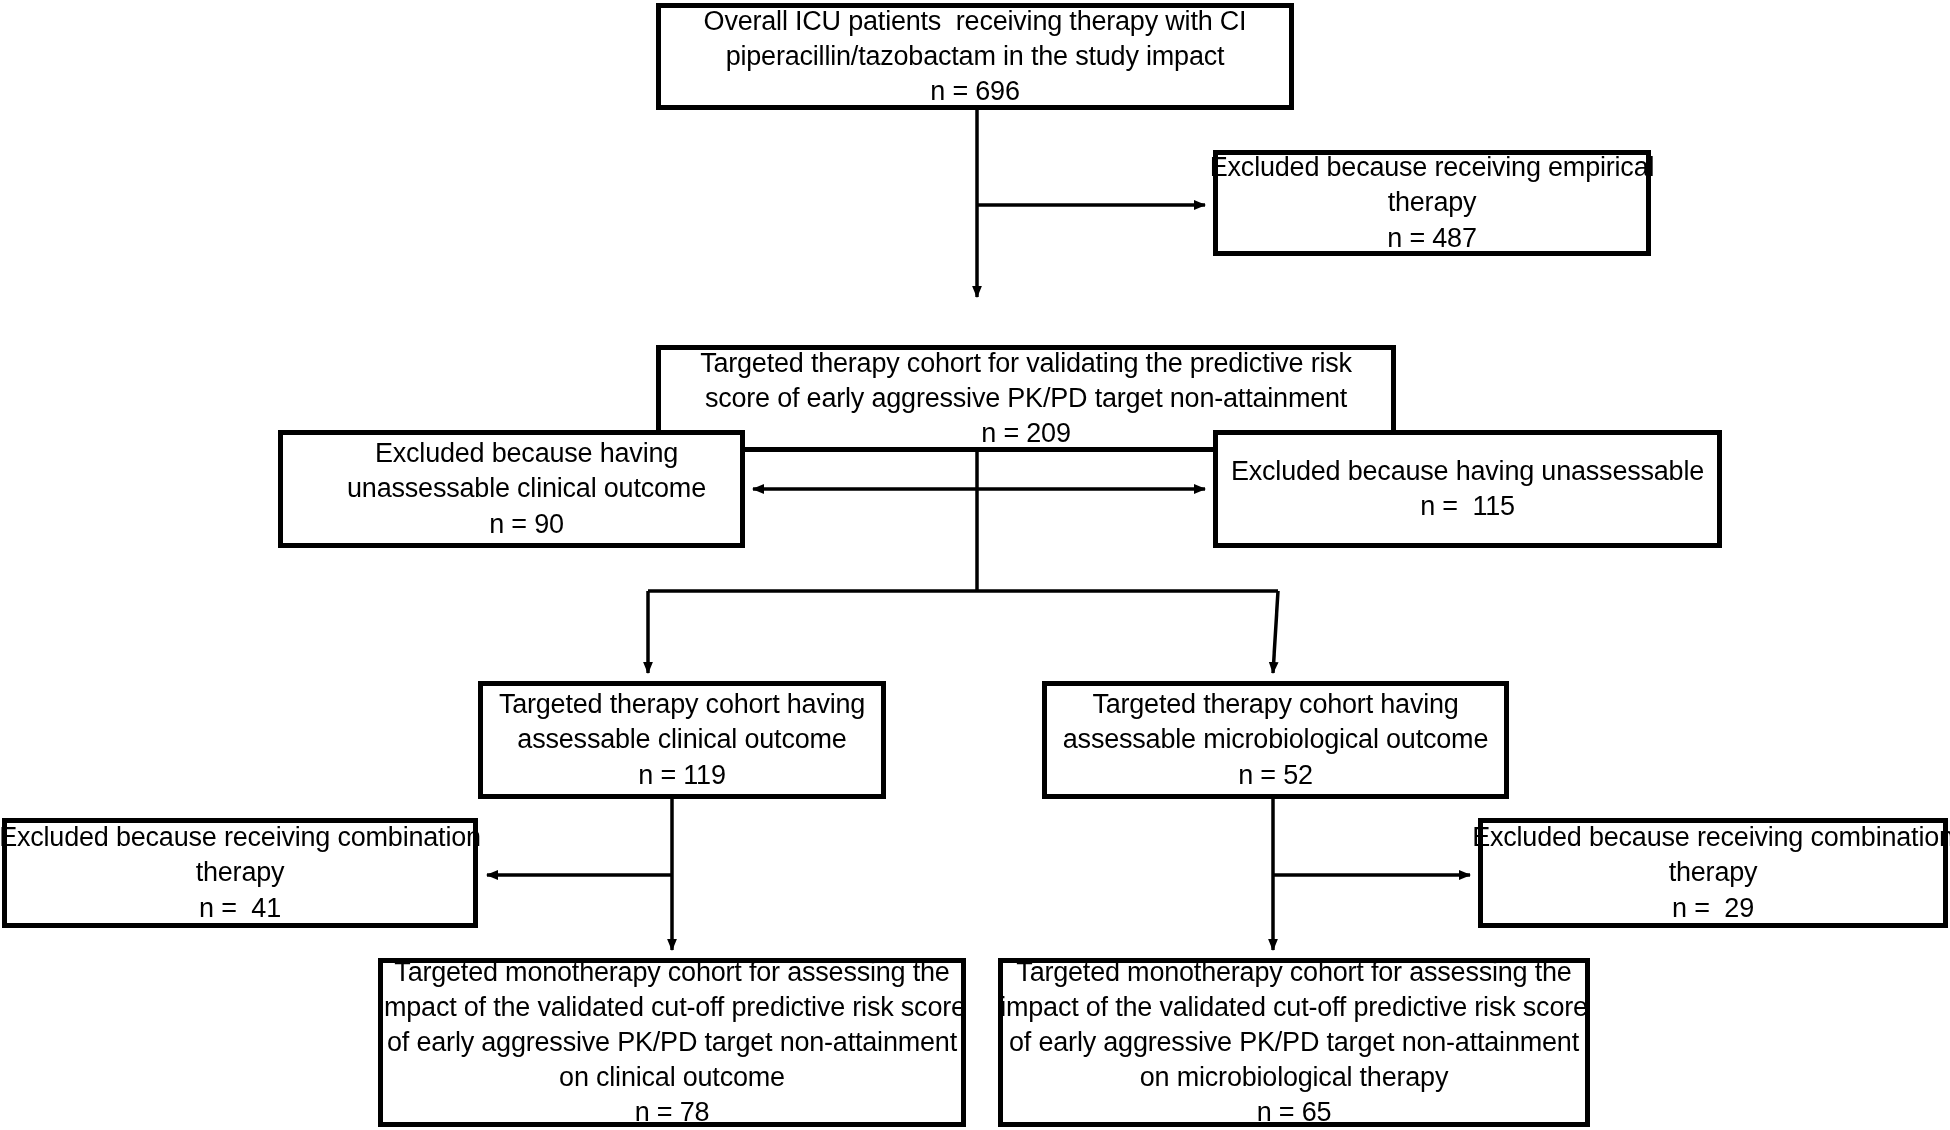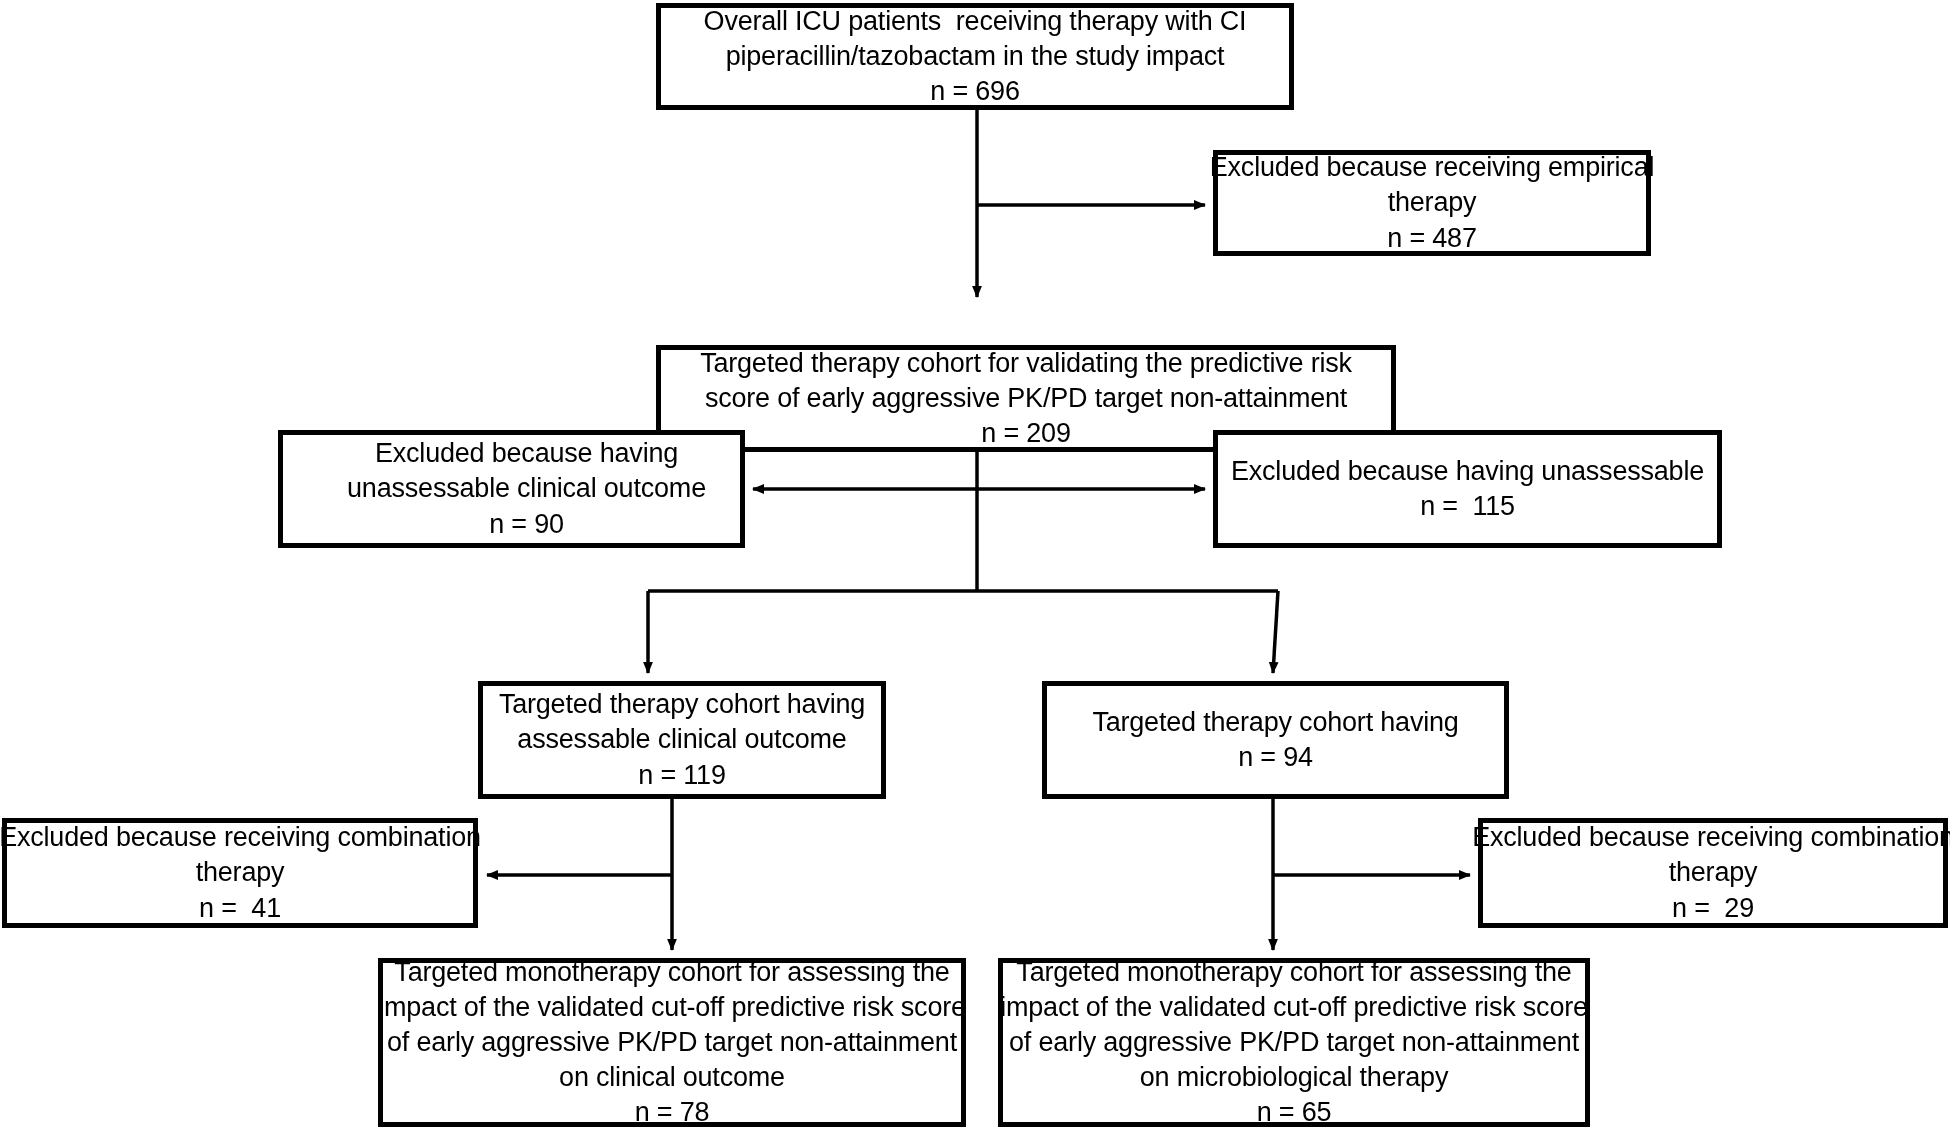--- a/index.html
+++ b/index.html
@@ -128,21 +128,22 @@
         <span class="line">Excluded because having unassessable</span>
         <span class="line">n =  115</span>
       </div>
       <div class="node" style="left: 478px; top: 681px; width: 408px; height: 118px;">
         <span class="line">Targeted therapy cohort having</span>
         <span class="line">assessable clinical outcome</span>
         <span class="line">n = 119</span>
       </div>
       <div class="node" style="left: 1042px; top: 681px; width: 467px; height: 118px;">
         <span class="line">Targeted therapy cohort having</span>
-        <span class="line">n = 94</span>
+        <span class="line">assessable microbiological outcome</span>
+        <span class="line">n = 52</span>
       </div>
       <div class="node" style="left: 2px; top: 818px; width: 476px; height: 110px;">
         <span class="line">Excluded because receiving combination</span>
         <span class="line">therapy</span>
         <span class="line">n =  41</span>
       </div>
       <div class="node" style="left: 1478px; top: 818px; width: 470px; height: 110px;">
         <span class="line">Excluded because receiving combination</span>
         <span class="line">therapy</span>
         <span class="line">n =  29</span>

